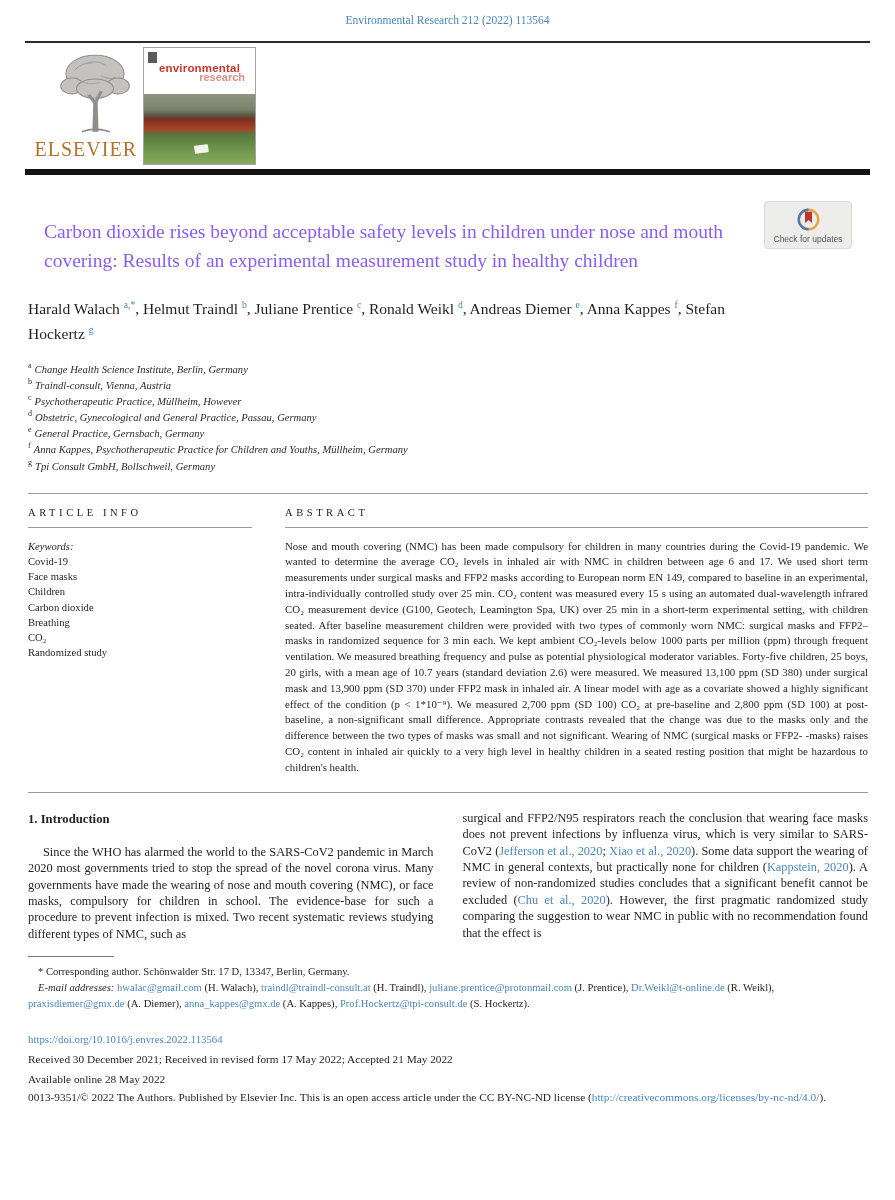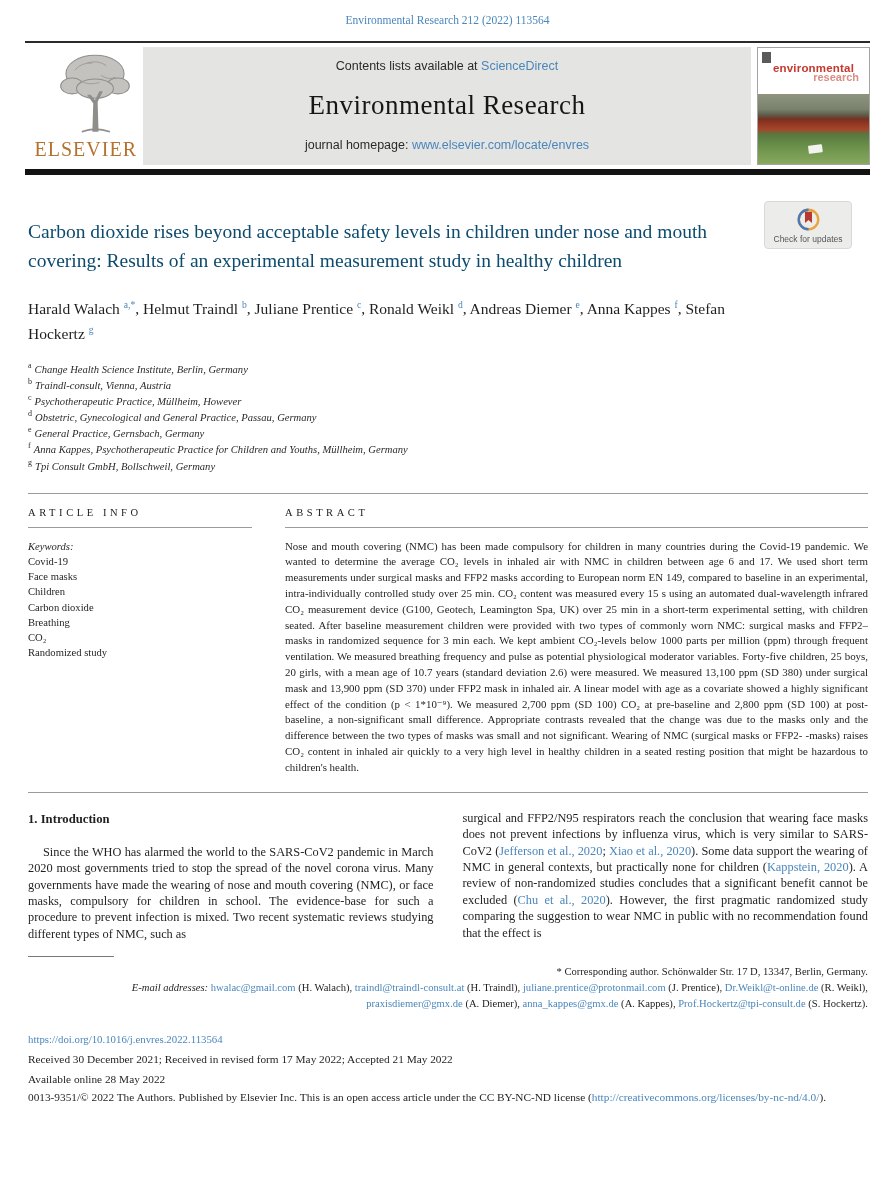--- a/index.html
+++ b/index.html
@@ -32,21 +32,21 @@
   .cover-top{height:46px;position:relative;}
   .cover-logo{position:absolute;left:4px;top:4px;width:9px;height:11px;background:#5a5a58;}
   .cover-t1{margin-top:14px;text-align:center;color:var(--cover-red);font-family:"Liberation Sans","DejaVu Sans",sans-serif;font-weight:bold;font-size:11.5px;letter-spacing:.2px;}
   .cover-t2{text-align:right;padding-right:10px;color:#d98f85;font-family:"Liberation Sans","DejaVu Sans",sans-serif;font-weight:bold;font-size:11px;margin-top:-3px;}
   .cover-photo{flex:1;position:relative;background:linear-gradient(180deg,#8f9480 0%,#79816c 22%,#5c5c49 30%,#7b2f1e 36%,#a8432a 50%,#57793f 58%,#6e944c 78%,#88a95e 100%);}
   .cover-van{position:absolute;left:50%;bottom:16%;width:14px;height:8px;background:#f2f2ee;transform:translateX(-40%) rotate(-8deg);border-radius:1px;}
   .black-bar{margin:4px 25px 0 25px;height:6px;background:#131313;}
 
   
   .title-row{margin:42px 25px 0 28px;position:relative;}
-  .title-row h1{margin:0;font-weight:normal;font-size:19.5px;line-height:1.49;width:737px;color:#0c4a6e;}
+  .title-row h1{margin:16px;font-weight:normal;font-size:19.5px;line-height:1.49;width:737px;color:#8b5cf6;}
   .badge{position:absolute;right:18px;top:-16px;width:88px;background:#ececeb;border:1px solid #d9d9d7;border-radius:4px;padding:5px 3px 4px 3px;text-align:center;}
   .badge svg{width:25px;height:25px;display:block;margin:0 auto;}
   .badge-text{font-family:"Liberation Sans","DejaVu Sans",sans-serif;font-size:8.5px;color:#565656;line-height:1.2;margin-top:2px;}
 
   
   .authors{margin:21px 25px 0 28px;width:742px;font-size:15.5px;line-height:1.62;}
   .sup{vertical-align:super;font-size:.62em;line-height:0;}
   .ital{font-style:italic;}
   .affils{margin:15px 25px 0 28px;font-size:10.6px;font-style:italic;line-height:1.37;color:#2a2a2a;}
   .affils sup{font-size:8px;margin-right:3px;font-style:normal;}
@@ -64,21 +64,21 @@
 
   
   .body-cols{display:flex;gap:29px;margin:17px 27px 0 28px;}
   .bcol{flex:1;min-width:0;}
   .bcol h2{font-size:12.7px;margin:2px 0 17px 0;}
   .bcol p{margin:0;font-size:12.35px;line-height:1.33;text-align:justify;}
   .bcol p.indent{text-indent:15px;}
 
   
   .foot-rule{margin:14px 0 0 28px;width:86px;height:1px;background:#777;}
-  .footnote{margin:7px 27px 0 28px;font-size:10.6px;line-height:1.5;text-align:right;}
+  .footnote{margin:7px 27px 0 28px;font-size:10.6px;line-height:1.5;}
   .footnote > div{text-indent:10px;}
   .doi{margin:21px 27px 0 28px;font-size:10.8px;}
   .dates{margin:4px 27px 0 28px;font-size:11.3px;line-height:1.45;}
   .dates.first{margin-top:6px;}
   .license{margin:1px 27px 0 28px;font-size:11.3px;line-height:1.45;text-align:left;}
 </style>
 </head>
 <body>
 
 <div class="page">
@@ -96,31 +96,20 @@
         </g>
         <g fill="none" stroke="#9a9996" stroke-width="1">
           <path d="M22 24 q8 -9 20 -8 M36 16 q12 -4 22 3 M28 36 q10 6 22 2 M52 30 q9 6 16 2"></path>
         </g>
         <path fill="#8f8e8b" d="M42 94 L43 62 L36 52 L40 52 L45 58 L50 48 L54 48 L48 60 L49 94 Z"></path>
         <path fill="none" stroke="#8f8e8b" stroke-width="2" d="M30 94 q15 -6 32 0"></path>
       </svg>
       <div class="els-word">ELSEVIER</div>
     </div>
 
-    <div class="gray-box">
-      <div class="contents-line">
-        <span>Contents lists available at</span>
-        <span class="lnk">ScienceDirect</span>
-      </div>
-      <div class="jname">Environmental Research</div>
-      <div class="homepage-line">
-        <span>journal homepage:</span>
-        <span class="lnk">www.elsevier.com/locate/envres</span>
-      </div>
-    </div>
 
     <div class="cover">
       <div class="cover-top">
         <div class="cover-logo"></div>
         <div class="cover-t1">environmental</div>
         <div class="cover-t2">research</div>
       </div>
       <div class="cover-photo">
         <div class="cover-van"></div>
       </div>

